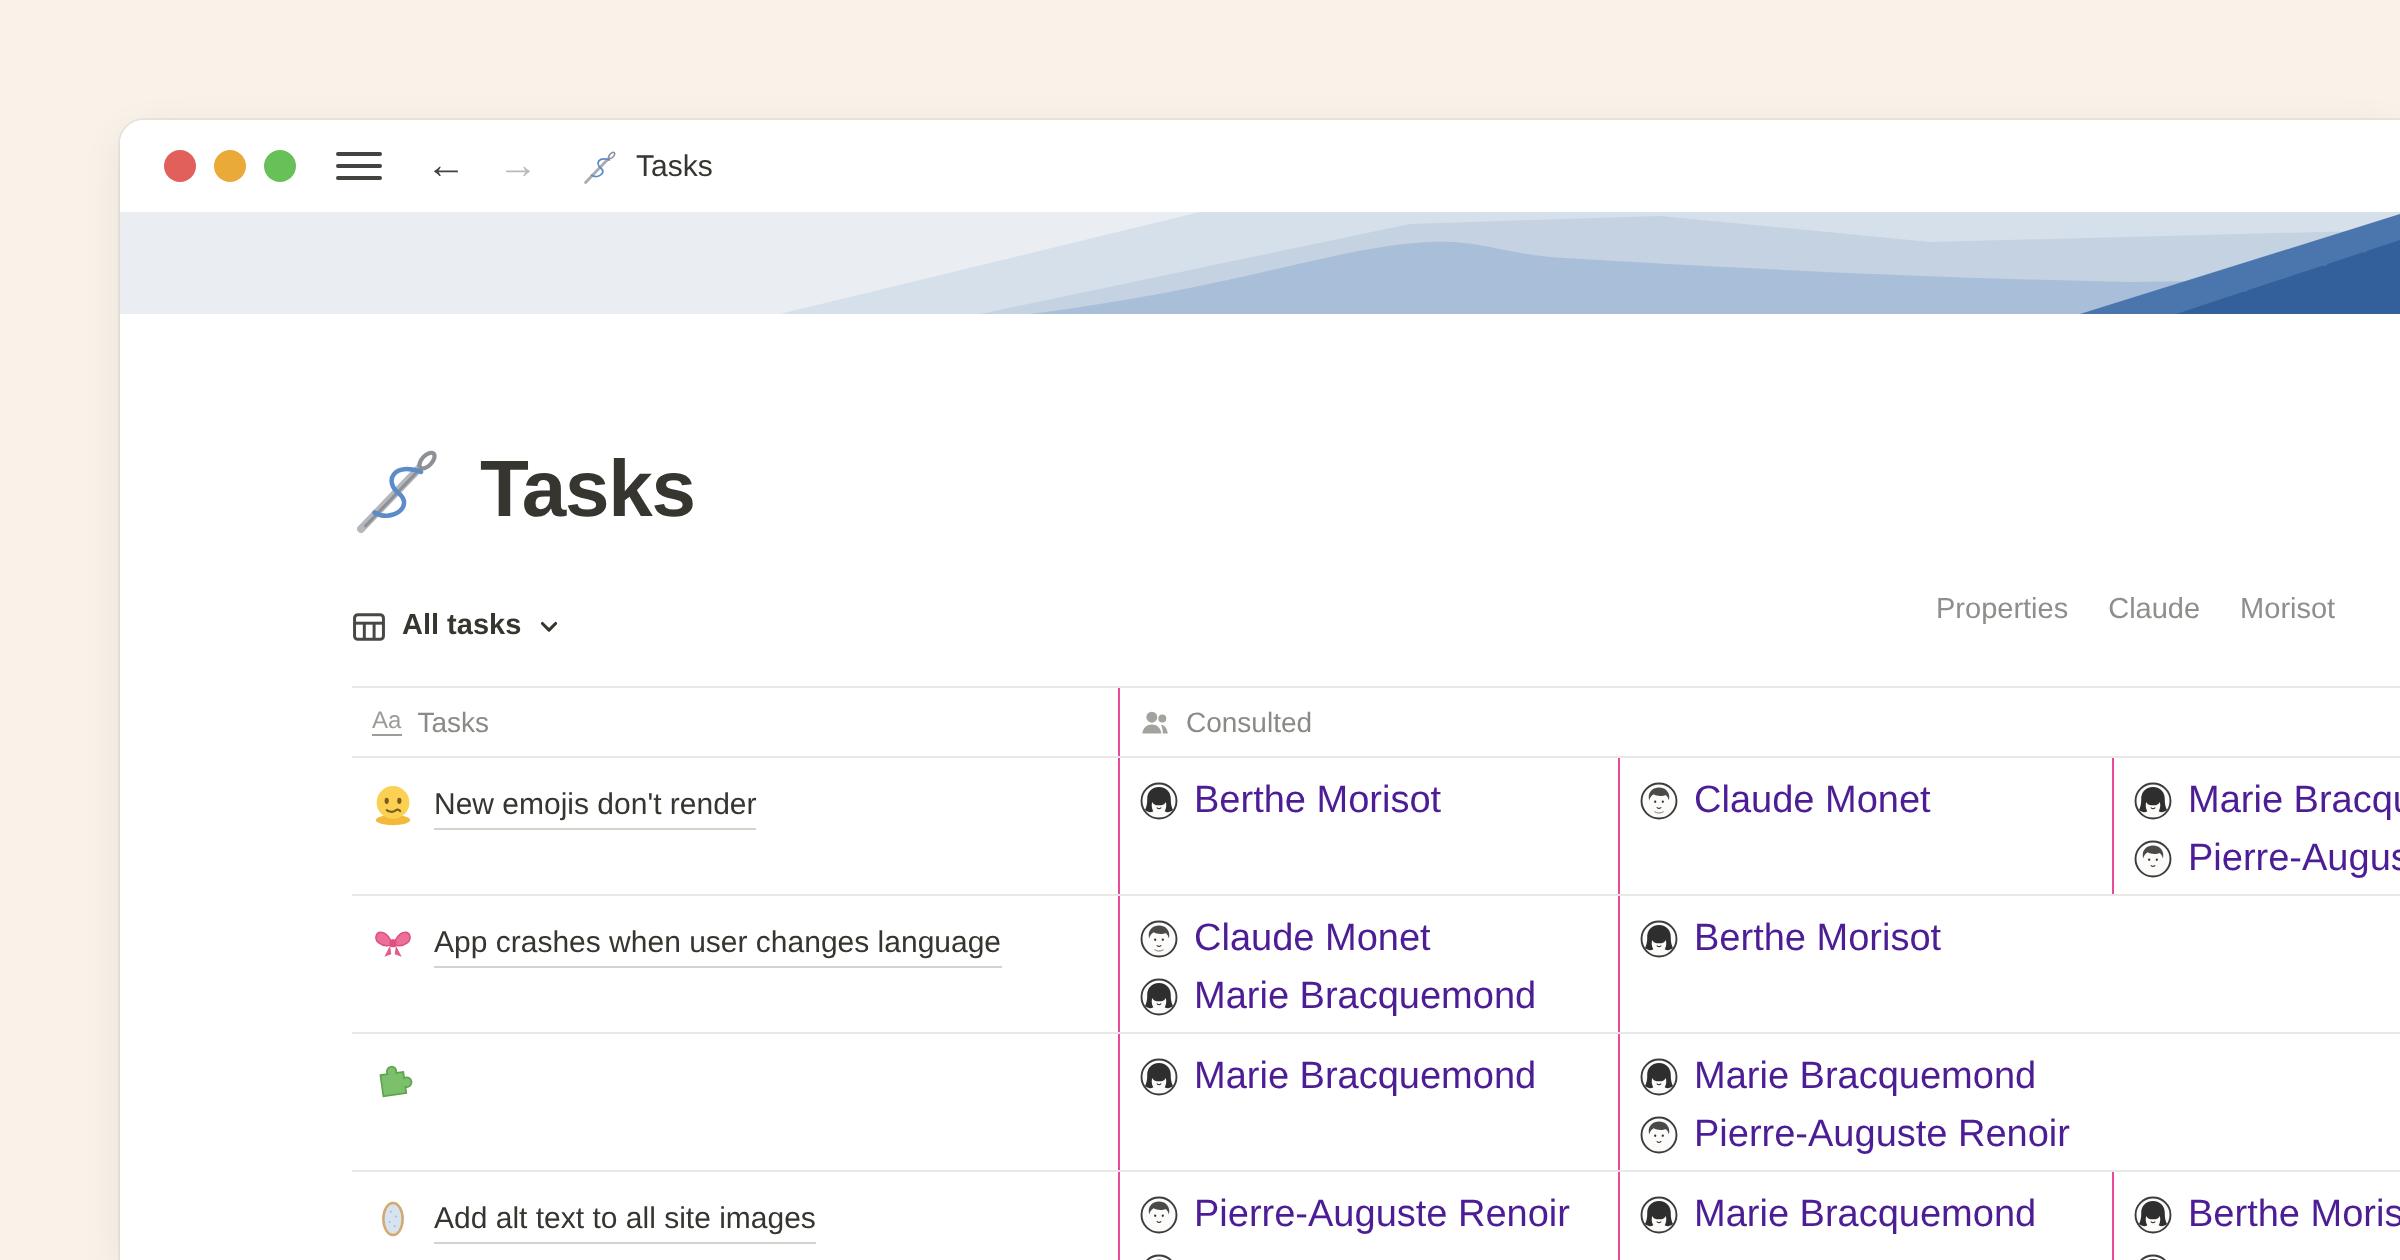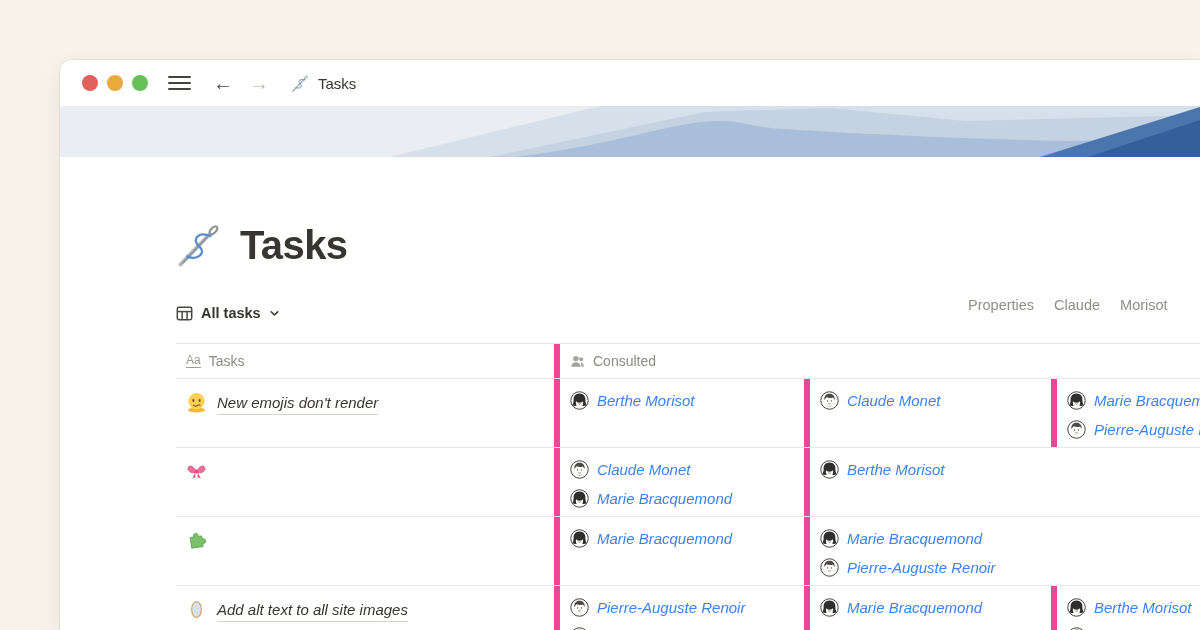--- a/index.html
+++ b/index.html
@@ -40,35 +40,35 @@
   .view-btn{ display:flex; align-items:center; gap:8px; cursor:pointer; }
   .view-label{ font-size:14.5px; font-weight:700; color:#37352f; }
   .view-btn svg{ display:block; }
   .actions{ position:absolute; left:792px; top:0; height:32px; display:flex; align-items:flex-start; gap:20px; white-space:nowrap; }
   .action{ font-size:14.5px; color:#8f8e8a; cursor:pointer; }
   
   .dbtable{ margin-top:14px; width:1131px; font-size:14px; }
   .thead{ display:flex; height:36px; border-top:1px solid #e9e8e5; border-bottom:1px solid #e9e8e5; color:#8b8a85; }
   .th{ display:flex; align-items:center; gap:8px; padding-left:10px; }
   .c1{ width:384px; } .c2{ width:250px; } .c3{ width:247px; } .c4{ width:250px; }
-  .c1,.c2,.c3{ border-right:6px solid #ec4899; }
+  .c1,.c2,.c3{ border-right:1px solid #ec4899; }
   .th-label{ font-size:14px; }
   .aa-icon{ font-size:12px; color:#9d9c97; border-bottom:1.3px solid #9d9c97; line-height:1.1; font-weight:400; }
   .row{ display:flex; height:69px; border-bottom:1px solid #e9e8e5; }
   .row.last{ height:103px; border-bottom:none; }
-  .cell{ overflow:hidden;font-style:italic; }
+  .cell{ overflow:hidden; }
   .task-cell{ display:flex; align-items:flex-start; gap:10px; padding:13px 8px 0 10px; }
   .task-icon{ width:21px; height:21px; flex:none; }
   .task-title{ font-size:15px; font-weight:500; color:#37352f; line-height:21px;
                border-bottom:1px solid #d6d3cd; padding-bottom:1px; white-space:nowrap; cursor:pointer; }
   .people{ padding:7px 0 0 10px; }
   .chip{ display:flex; align-items:center; gap:8px; height:29px; white-space:nowrap; cursor:pointer; }
   .avatar{ width:19px; height:19px; flex:none; }
   .avatar svg{ display:block; width:19px; height:19px; }
-  .pname{ font-size:15px; color:#3b82f6; }
+  .pname{ font-size:19px; color:#4c1d95; }
 </style>
 </head>
 <body>
 
 <div class="window">
 
   <div class="titlebar">
     <div class="lights">
       <span class="light red"></span>
       <span class="light yellow"></span>
@@ -226,20 +226,21 @@
 
       <div class="row">
         <div class="cell c1 task-cell">
           <svg class="task-icon" viewBox="0 0 20 20">
             <path d="M9 9.2 C7.2 4.6 3.2 3.8 2.1 6.2 C1 8.8 4 12.2 9 11 Z" fill="#ee6e9b" stroke="#d94f7e" stroke-width=".7"></path>
             <path d="M11 9.2 C12.8 4.6 16.8 3.8 17.9 6.2 C19 8.8 16 12.2 11 11 Z" fill="#ee6e9b" stroke="#d94f7e" stroke-width=".7"></path>
             <path d="M8.6 11.2 L5.9 16.6 L9.2 15.4 Z" fill="#e35d8c"></path>
             <path d="M11.4 11.2 L14.1 16.6 L10.8 15.4 Z" fill="#e35d8c"></path>
             <rect x="8.4" y="8.2" width="3.2" height="3.8" rx="1.1" fill="#e04e83"></rect>
           </svg>
+          <span class="task-title">App crashes when user changes language</span>
         </div>
         <div class="cell c2 people">
           <div class="chip">
             <span class="avatar">
                 <svg viewBox="0 0 20 20">
                   <circle cx="10" cy="10" r="9.2" fill="#fcfbf9" stroke="#3c3c3c" stroke-width="1"></circle>
                   <path d="M10 2.9 C6.8 2.9 4.6 5.1 4.6 7.9 C4.6 8.6 4.7 9.2 4.8 9.7 C5.3 8 6.2 7.1 7.2 6.5 C8.8 7.5 11.8 7.7 13.5 6.8 C14.2 7.3 14.9 8.3 15.2 9.7 C15.3 9.2 15.4 8.6 15.4 7.9 C15.4 5.1 13.2 2.9 10 2.9 Z" fill="#4a4a4a"></path>
                   <circle cx="8" cy="10.4" r=".6" fill="#333"></circle>
                   <circle cx="12" cy="10.4" r=".6" fill="#333"></circle>
                   <path d="M9 13.5 C9.6 14 10.4 14 11 13.5" stroke="#333" stroke-width=".6" fill="none" stroke-linecap="round"></path>

